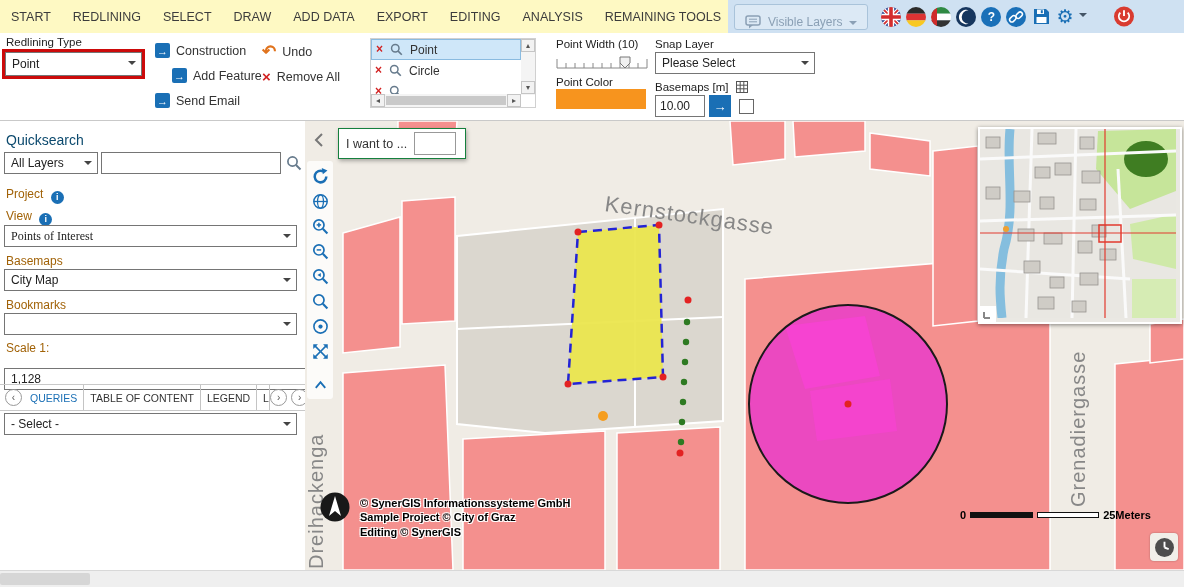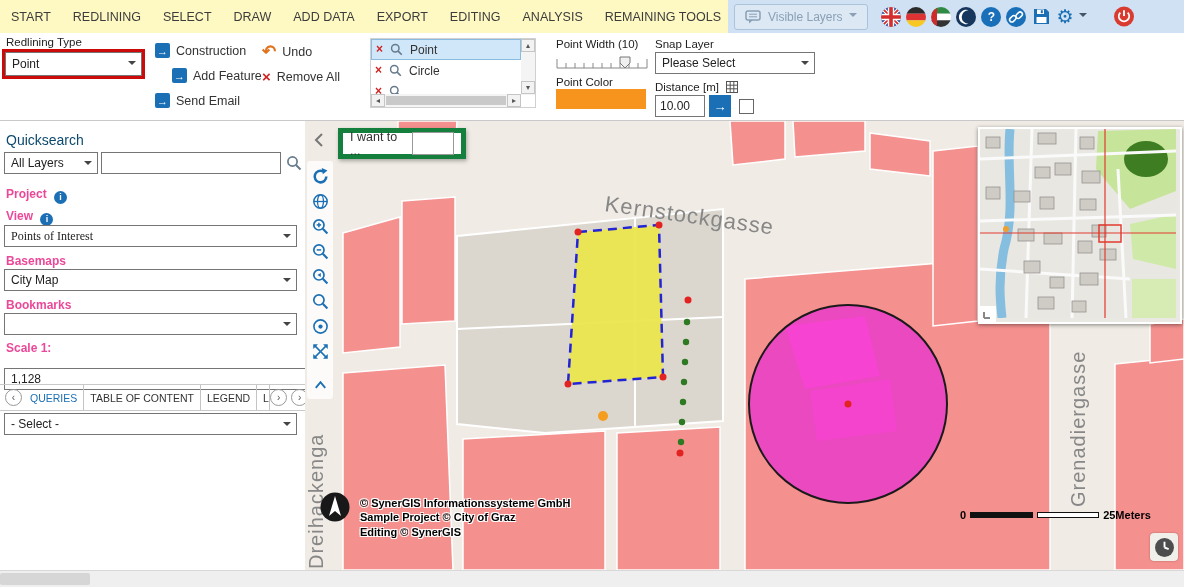--- a/index.html
+++ b/index.html
@@ -6,21 +6,21 @@
   #app{position:relative;width:1184px;height:587px;overflow:hidden;background:#fff;
        font-family:"Liberation Sans",sans-serif;color:#333;}
   
   #tabbar{position:absolute;top:0;left:0;width:728px;height:33px;display:flex;align-items:center;background:#fef9c3;}
   .tab{padding:0 11px;font-size:12.5px;color:#3c3c3c;white-space:nowrap;cursor:pointer;}
   .tab.active{color:#1a6fb5;}
   .tab-close{color:#777;font-size:14px;padding:0 8px 0 0;margin-left:-5px;cursor:pointer;}
   #topright{position:absolute;top:0;left:728px;width:456px;height:33px;background:#cfe1f2;
             display:flex;align-items:center;gap:5px;padding-left:6px;box-sizing:border-box;}
   .vlbtn{height:24px;background:#dce9f5;border:1px solid #a9c3da;border-radius:3px;color:#8ba0b5;
-         font-size:12px;display:flex;align-items:center;gap:7px;padding:0 10px;margin-right:8px;}
+         font-size:12px;display:flex;align-items:flex-end;gap:7px;padding:0 10px;margin-right:8px;}
   .cicon{width:20px;height:20px;border-radius:50%;display:flex;align-items:center;justify-content:center;
          font-size:12px;font-weight:bold;flex:0 0 auto;cursor:pointer;}
   .g-x::before{content:"\00D7"}
   .g-undo::before{content:"\21B6"}
   .g-gear::before{content:"\2699"}
   .g-up::before{content:"\25B4"}
   .g-down::before{content:"\25BE"}
   .g-left::before{content:"\25C2"}
   .g-right::before{content:"\25B8"}
   .g-arr::before{content:"\2192"}
@@ -55,42 +55,42 @@
   .inp{border:1px solid #757575;height:22px;box-sizing:border-box;font-size:12px;padding:0 4px;
        font-family:"Liberation Sans",sans-serif;color:#222;}
   .applybtn{position:absolute;left:709px;top:62px;width:22px;height:22px;background:#1a6fb5;color:#fff;
             display:flex;align-items:center;justify-content:center;font-size:13px;font-weight:bold;cursor:pointer;}
   .chk{position:absolute;left:739px;top:66px;width:13px;height:13px;border:1px solid #666;background:#fff;cursor:pointer;}
   .gridic{display:inline-block;vertical-align:-2px;margin-left:4px;}
   
   #sidebar{position:absolute;top:121px;left:0;width:305px;height:449px;background:#fff;}
   .sb-abs{position:absolute;}
   #qs-title{left:6px;top:11px;color:#0c4a6e;font-size:14px;}
-  .sb-label{font-size:12px;color:#ec4899;font-weight:bold;}
+  .sb-label{font-size:12px;color:#a16207;}
   .info{display:inline-flex;width:13px;height:13px;border-radius:50%;background:#1a6fb5;color:#fff;
         font-size:9px;font-weight:bold;align-items:center;justify-content:center;vertical-align:-2px;margin-left:4px;}
   #ptabs{position:absolute;left:0;top:263px;width:305px;height:27px;border-top:1px solid #c9c9c9;border-bottom:1px solid #c9c9c9;
          display:flex;align-items:center;box-sizing:border-box;padding:0 3px;overflow:hidden;}
   .pager{width:15px;height:15px;border:1px solid #999;border-radius:50%;color:#555;font-size:10px;
          display:flex;align-items:center;justify-content:center;flex:0 0 auto;margin:0 2px;cursor:pointer;}
   .ptab{padding:0 6px;border-right:1px solid #c4c4c4;height:100%;display:flex;align-items:center;
         font-size:10.5px;color:#333;white-space:nowrap;cursor:pointer;}
   .ptab.active{color:#1a6fb5;}
   .ptab.cut{max-width:14px;overflow:hidden;}
   
   #map{position:absolute;top:121px;left:305px;width:879px;height:449px;background:#f0ece5;overflow:hidden;}
   .street{position:absolute;color:#878787;letter-spacing:1px;white-space:nowrap;z-index:3;}
   #lbl-kern{left:300px;top:70px;font-size:22px;transform:rotate(8deg);transform-origin:left center;}
   #lbl-drei{left:0px;top:266px;font-size:20px;writing-mode:vertical-rl;transform:rotate(180deg);height:182px;}
   #lbl-gren{left:762px;top:206px;font-size:20px;writing-mode:vertical-rl;transform:rotate(180deg);height:180px;}
   #maptools{position:absolute;left:2px;top:40px;width:26px;background:rgba(255,255,255,.78);border-radius:3px;
             display:flex;flex-direction:column;align-items:center;gap:5px;padding:5px 0;z-index:5;}
   .mt{width:20px;height:20px;color:#1a6fb5;display:flex;align-items:center;justify-content:center;cursor:pointer;}
   #collapse-left{position:absolute;left:7px;top:10px;z-index:5;cursor:pointer;}
-  #iwant{position:absolute;left:33px;top:7px;width:128px;height:31px;background:#fff;border:5px solid #15803d;
+  #iwant{position:absolute;left:33px;top:7px;width:128px;height:31px;background:#fff;border:1px solid #15803d;
          box-shadow:1px 2px 4px rgba(0,0,0,.3);display:flex;align-items:center;gap:7px;padding:0 7px;
          box-sizing:border-box;font-size:12.5px;color:#333;z-index:6;}
   #iwant input{width:36px;height:19px;border:1px solid #999;}
   #copyright{position:absolute;left:55px;top:375px;font-size:11px;font-weight:bold;color:#000;line-height:1.3;z-index:4;
              text-shadow:-1px -1px 0 #fff,1px -1px 0 #fff,-1px 1px 0 #fff,1px 1px 0 #fff;}
   #compass{position:absolute;left:14px;top:370px;z-index:4;}
   #scalebar{position:absolute;left:655px;top:388px;display:flex;align-items:center;gap:4px;z-index:4;
             font-size:11px;font-weight:bold;color:#000;}
   .sb-black{width:63px;height:6px;background:#111;}
   .sb-white{width:62px;height:6px;background:#fff;border:1px solid #111;box-sizing:border-box;}
@@ -301,21 +301,21 @@
     </svg>
     <div class="rlabel" style="left:556px;top:43px;">Point Color</div>
     <div class="swatch"></div>
 
     <div class="rlabel" style="left:655px;top:5px;">Snap Layer</div>
     <div class="sel" style="position:absolute;left:655px;top:19px;width:160px;">
       <span>Please Select</span>
       <span class="caret"></span>
     </div>
     <div class="rlabel" style="left:655px;top:48px;">
-      <span>Distance [m]</span>
+      <span>Basemaps [m]</span>
       <svg class="gridic" width="12" height="12" viewBox="0 0 12 12">
           <rect x="0.5" y="0.5" width="11" height="11" fill="#fff" stroke="#555"></rect>
           <line x1="4.2" y1="0.5" x2="4.2" y2="11.5" stroke="#555"></line>
           <line x1="7.8" y1="0.5" x2="7.8" y2="11.5" stroke="#555"></line>
           <line x1="0.5" y1="4.2" x2="11.5" y2="4.2" stroke="#555"></line>
           <line x1="0.5" y1="7.8" x2="11.5" y2="7.8" stroke="#555"></line>
         </svg>
     </div>
     <input class="inp" style="position: absolute; left: 655px; top: 62px; width: 50px;" value="10.00">
     <div class="applybtn g-arr"></div>

